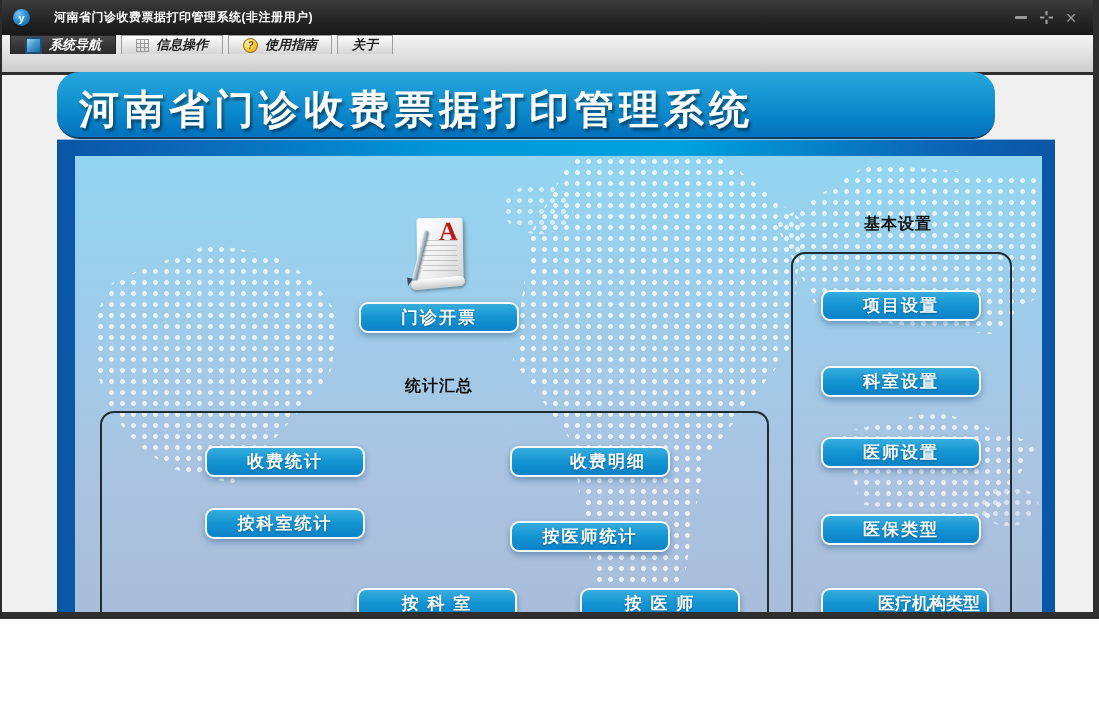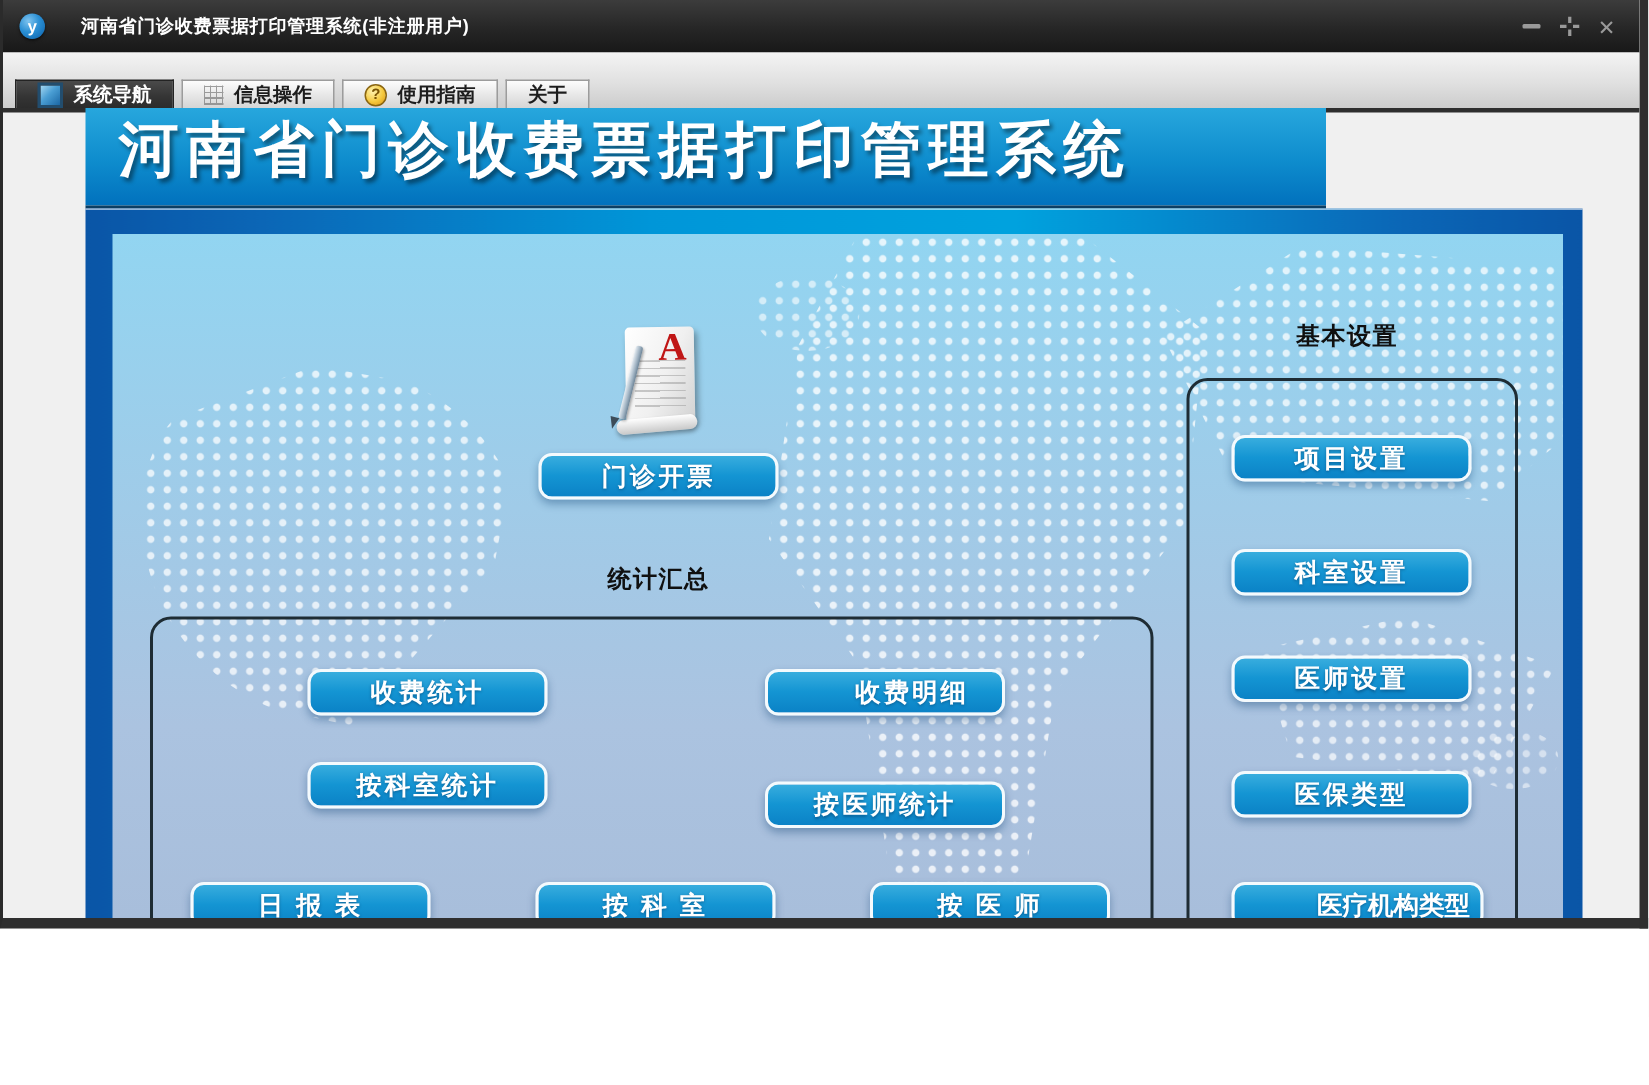--- a/index.html
+++ b/index.html
@@ -21,41 +21,41 @@
   .title-text{color:#ffffff;font-size:12px;font-weight:bold;margin-left:24px;letter-spacing:.5px;}
   .win-controls{margin-left:auto;display:flex;align-items:center;gap:9px;margin-right:14px;}
   .win-btn{width:16px;height:16px;display:flex;align-items:center;justify-content:center;cursor:pointer;}
   .min-glyph{width:12px;height:3px;background:#9a9a9a;border-radius:1px;}
   .close-glyph{color:#9a9a9a;font-size:14px;font-weight:bold;line-height:1;}
 
   
   .tabbar{position:absolute;left:0;top:35px;right:0;height:40px;
     background:linear-gradient(180deg,#f4f4f4 0%,#e0e0e0 55%,#cccccc 100%);
     border-bottom:3px solid #2e2e2e;box-sizing:border-box;
-    display:flex;align-items:flex-end;padding-left:8px;}
+    display:flex;align-items:flex-start;padding-left:8px;font-style:italic;}
   .tab{display:flex;align-items:center;gap:7px;padding:0 14px;font-size:13px;font-weight:bold;color:#1d1d1d;
     background:linear-gradient(180deg,#fdfdfd 0%,#e8e8e8 50%,#d5d5d5 100%);
     border:1px solid #9c9c9c;border-bottom:none;margin-right:5px;cursor:pointer;}
   .tab.active{background:linear-gradient(180deg,#4a4a4a 0%,#343434 60%,#2c2c2c 100%);
     color:#ffffff;border-color:#232323;}
   .icon-bluesquare{width:13px;height:13px;background:linear-gradient(135deg,#a6d8f2 0%,#4a9ed4 45%,#1b67a4 100%);
     border:2px solid #224d6e;box-sizing:content-box;}
   .icon-grid{width:13px;height:13px;opacity:.75;
     background-image:repeating-linear-gradient(0deg,#808080 0 1px,transparent 1px 4px),
                      repeating-linear-gradient(90deg,#808080 0 1px,transparent 1px 4px);}
   .icon-coin{width:15px;height:15px;border-radius:50%;
     background:radial-gradient(circle at 35% 30%,#fff3b0 0%,#f5c93e 55%,#d99414 100%);
     border:1px solid #8a6510;color:#7a5403;font-size:10px;font-weight:bold;
     display:flex;align-items:center;justify-content:center;box-sizing:border-box;}
 
   
-  .banner{position:absolute;left:55px;top:72px;width:827px;height:67px;
+  .banner{position:absolute;left:55px;top:72px;width:938px;height:67px;
     background:linear-gradient(180deg,#27a7dd 0%,#0e8ccd 55%,#0171bd 100%);
     border-bottom:2px solid #0c3e63;box-sizing:border-box;
-    display:flex;align-items:flex-start;}
+    display:flex;align-items:flex-end;border-radius:22px;}
   .banner-title{color:#ffffff;font-size:40px;font-weight:bold;letter-spacing:5px;margin-left:22px;
     text-shadow:2px 3px 3px rgba(0,0,0,.45);white-space:nowrap;}
 
   
   .panel{position:absolute;left:55px;top:139px;width:998px;height:473px;
     background:linear-gradient(90deg,#0a55a6 0%,#0b66b6 12%,#0096d8 38%,#00a2de 62%,#0b66b6 88%,#0a55a6 100%);
     border-top:1px solid rgba(255,255,255,.55);box-sizing:border-box;}
   .map{position:absolute;left:18px;top:16px;right:13px;bottom:0;
     background:linear-gradient(180deg,#92d5f1 0%,#a0cbe8 40%,#abc3e0 72%,#a8bedb 100%);
     overflow:hidden;}
@@ -171,21 +171,20 @@
 
         <div class="group-label" style="left:284px;top:220px;">统计汇总</div>
         <div class="group-box" style="left:25px;top:255px;width:665px;height:400px;"></div>
 
         <div class="blue-btn" style="left:130px;top:290px;">收费统计</div>
         <div class="blue-btn" style="left:435px;top:290px;padding-left:36px;">收费明细</div>
 
         <div class="blue-btn" style="left:130px;top:352px;">按科室统计</div>
         <div class="blue-btn" style="left:435px;top:365px;">按医师统计</div>
 
-        <div class="blue-btn" style="left:52px;top:432px;">日 报 表</div>
         <div class="blue-btn" style="left:282px;top:432px;">按 科 室</div>
         <div class="blue-btn" style="left:505px;top:432px;text-align:center;">按 医 师</div>
 
         <div class="group-label" style="left:743px;top:58px;">基本设置</div>
         <div class="group-box" style="left:716px;top:96px;width:217px;height:380px;"></div>
 
         <div class="blue-btn" style="left:746px;top:134px;">项目设置</div>
         <div class="blue-btn" style="left:746px;top:210px;">科室设置</div>
         <div class="blue-btn" style="left:746px;top:281px;">医师设置</div>
         <div class="blue-btn" style="left:746px;top:358px;">医保类型</div>

